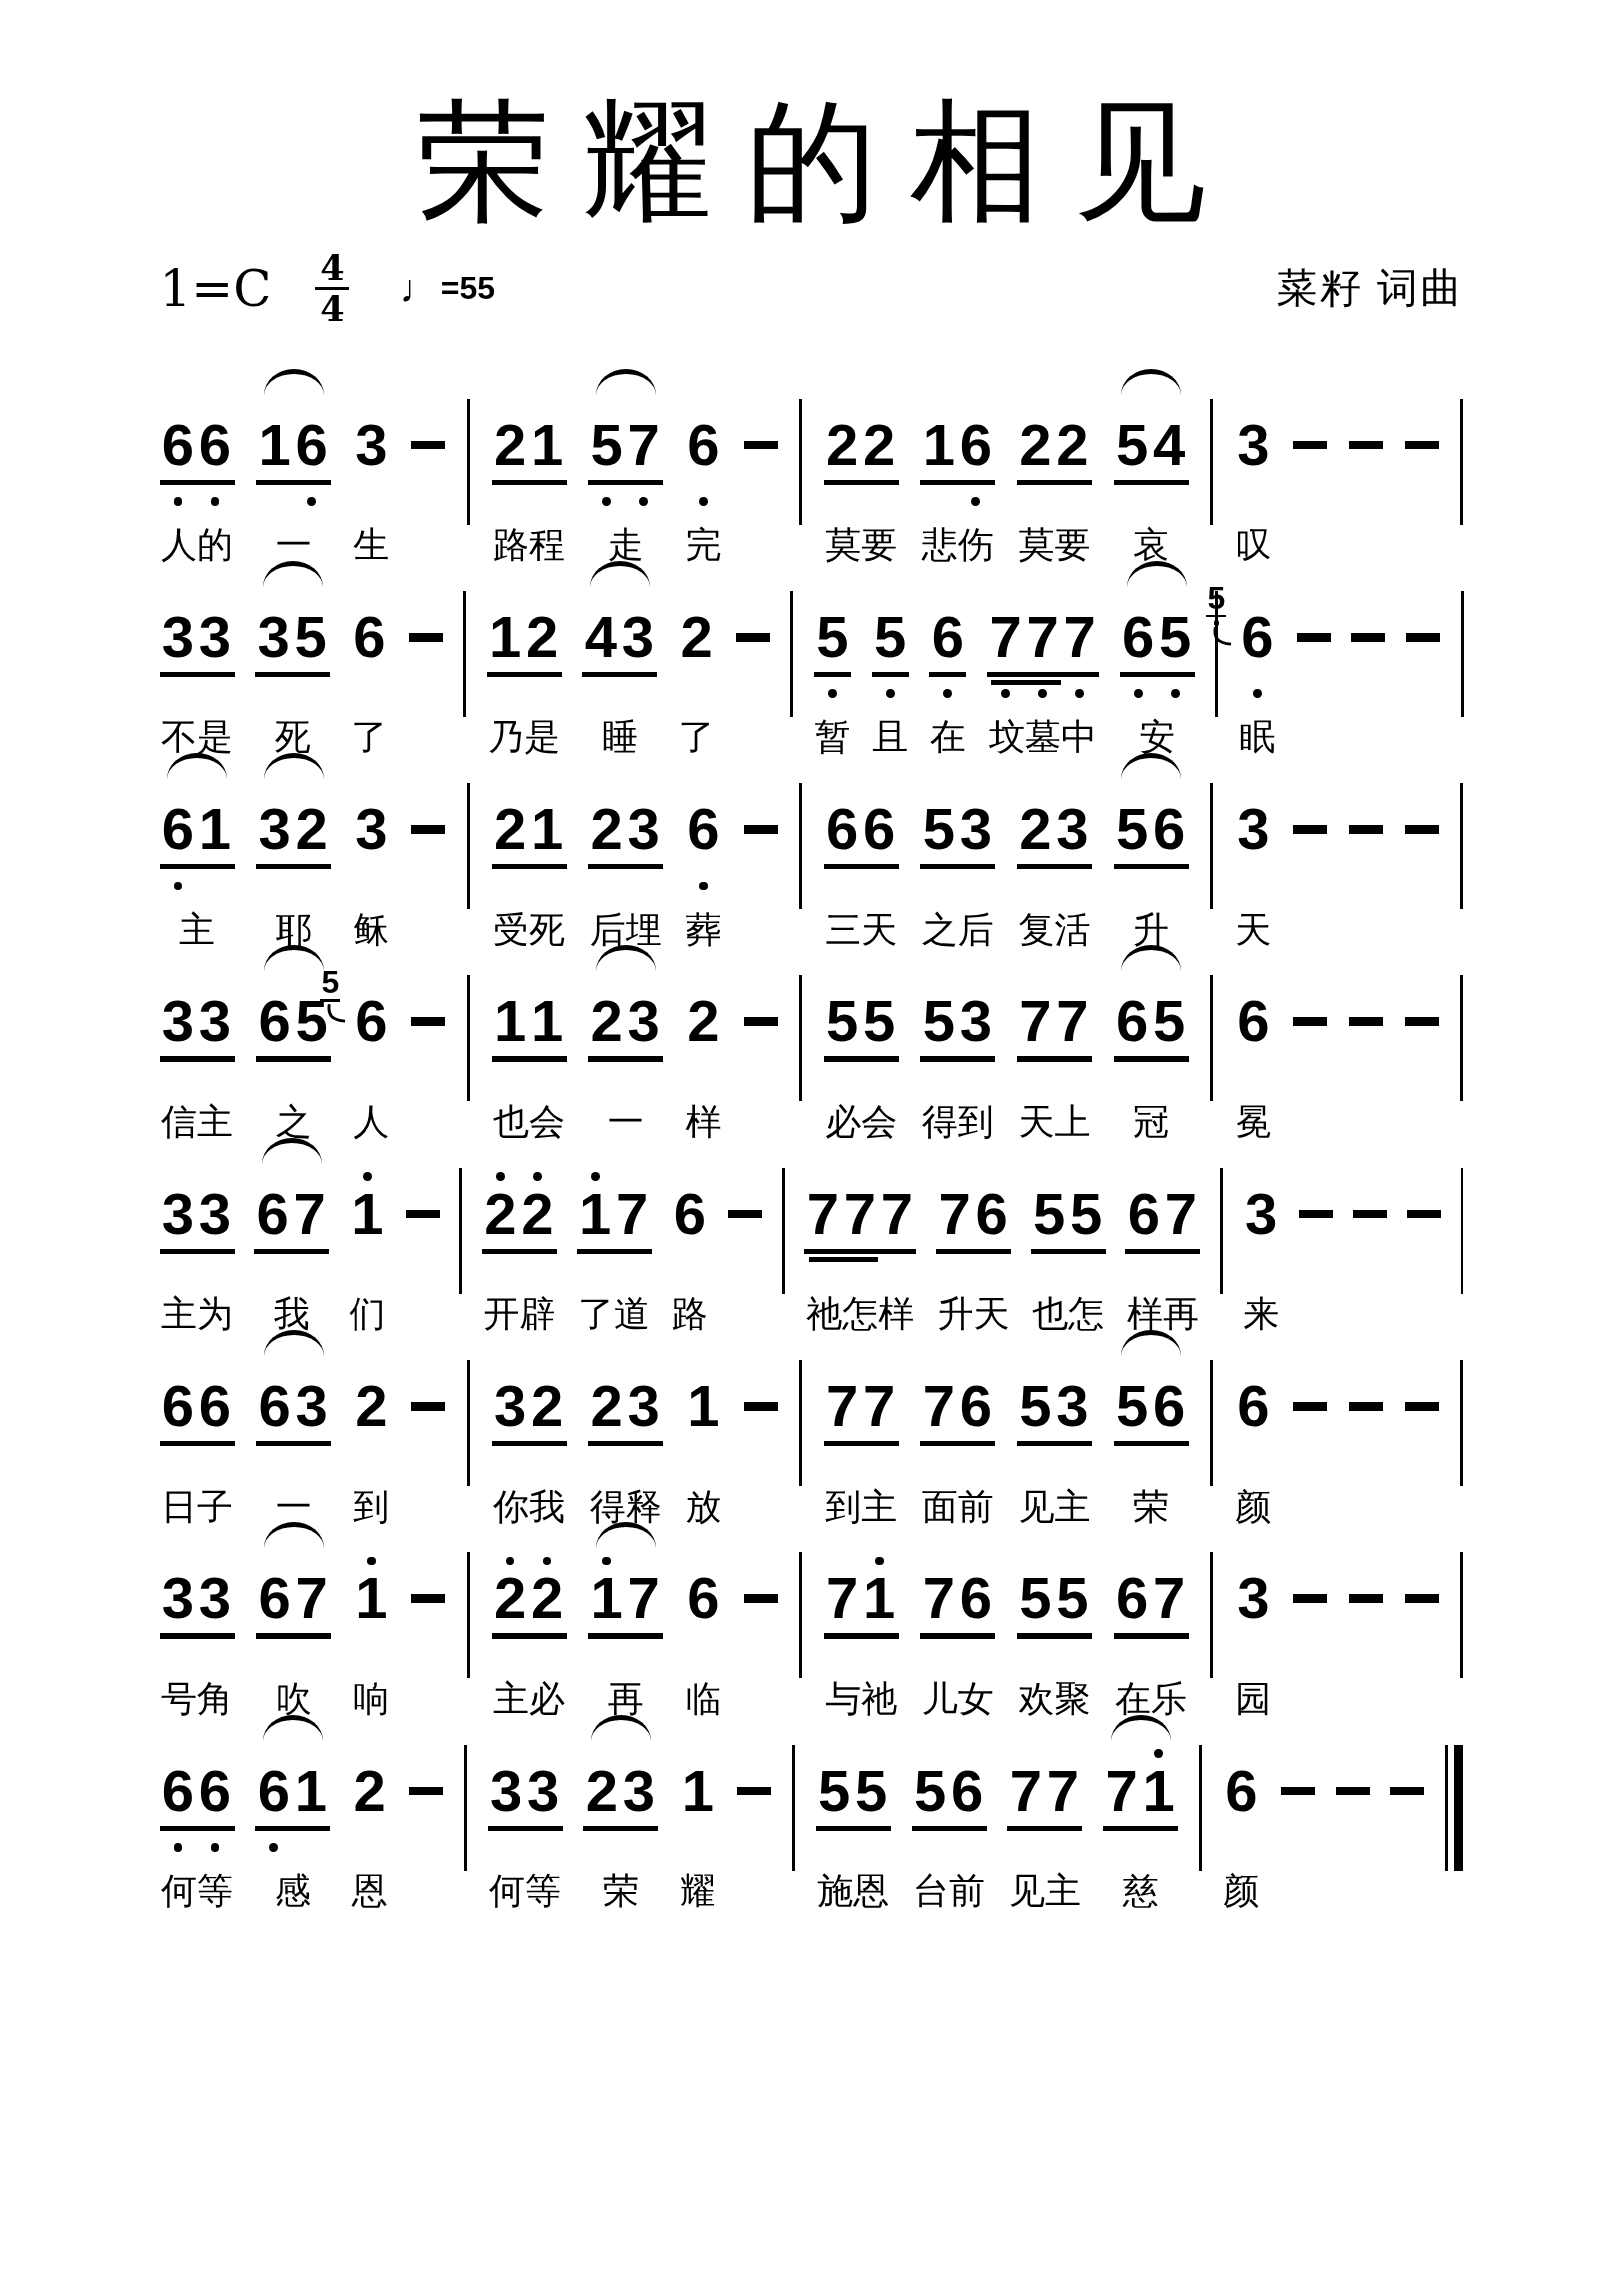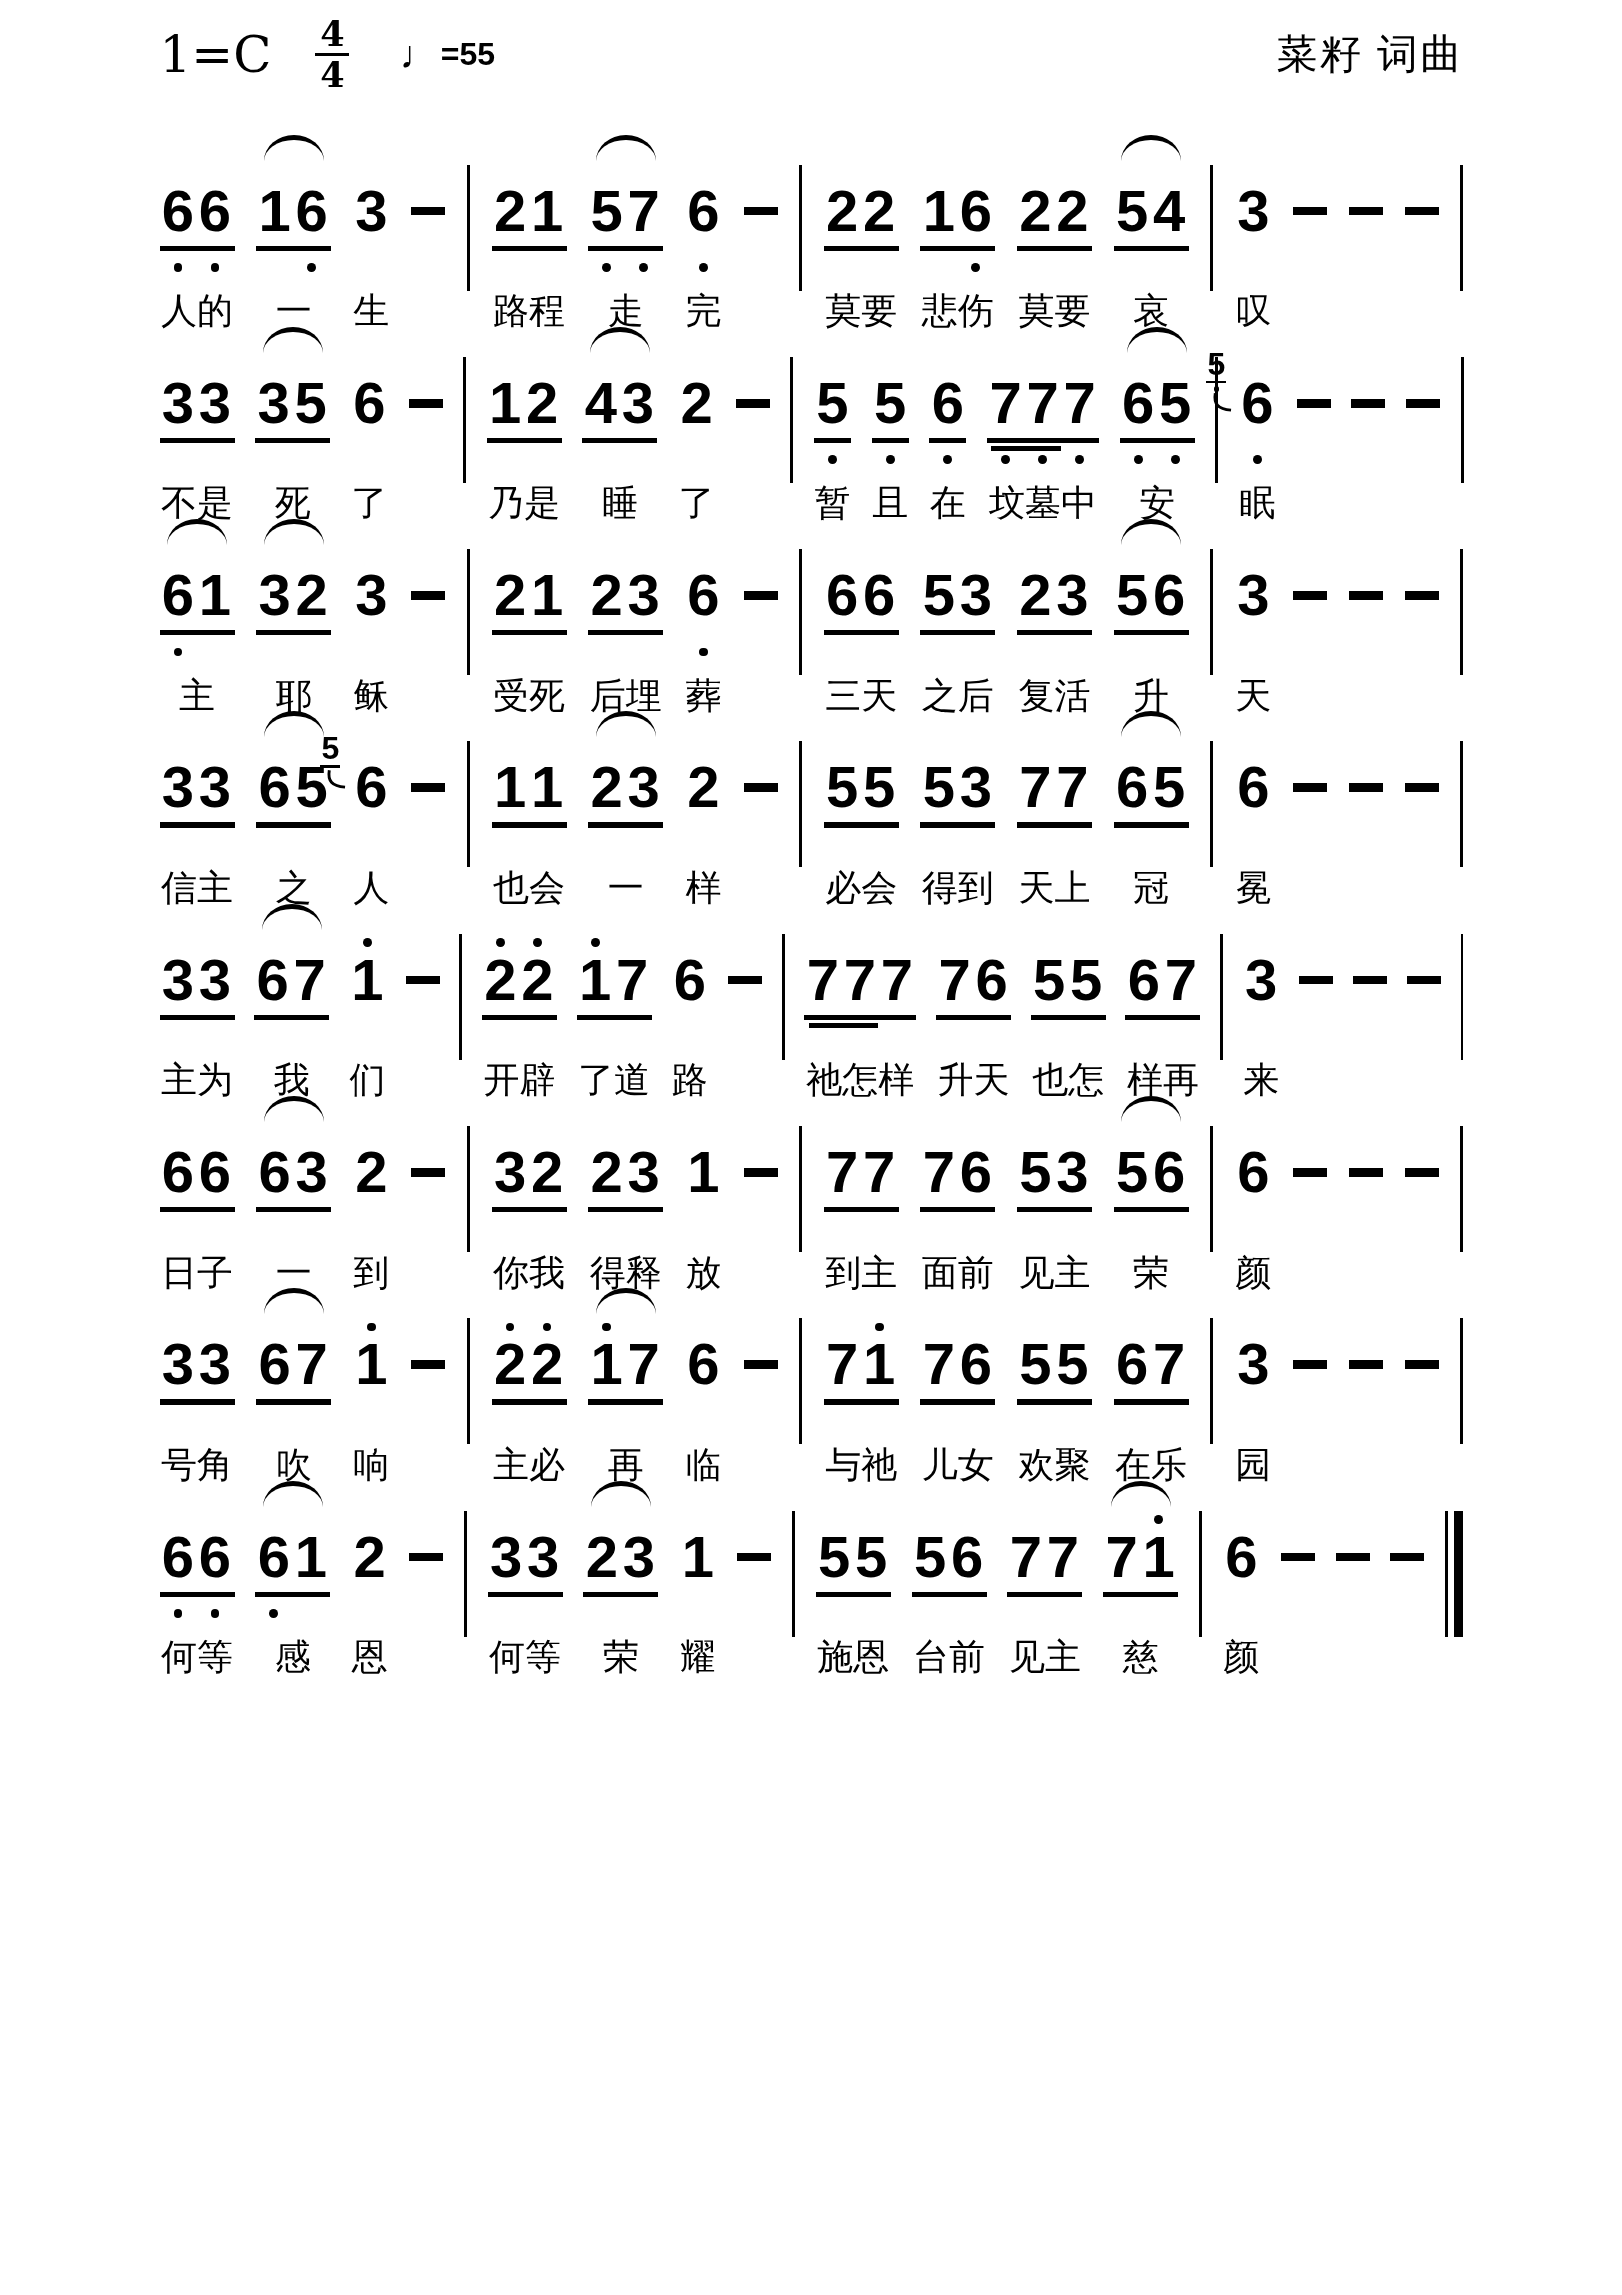--- a/index.html
+++ b/index.html
@@ -58,20 +58,21 @@
   .gd{font-size:32px;font-weight:bold;line-height:30px;}
   .gul{width:20px;height:2.9px;background:#000;margin-top:1.8px;}
   .gdot{width:5.8px;height:5.8px;border-radius:50%;background:#000;margin-top:2.3px;}
   .ghook{margin-top:0.6px;transform:translateX(5.8px);}
 </style>
 </head>
 <body>
 
 <div class="sheet">
 
+  <h1 class="title">荣耀的相见</h1>
 
   <div class="meta">
     <div class="meta-left">
       <span class="keysig">1=C</span>
       <span class="timesig">
         <span class="ts-top">4</span>
         <span class="ts-line"></span>
         <span class="ts-bottom">4</span>
       </span>
       <span class="tempo">

